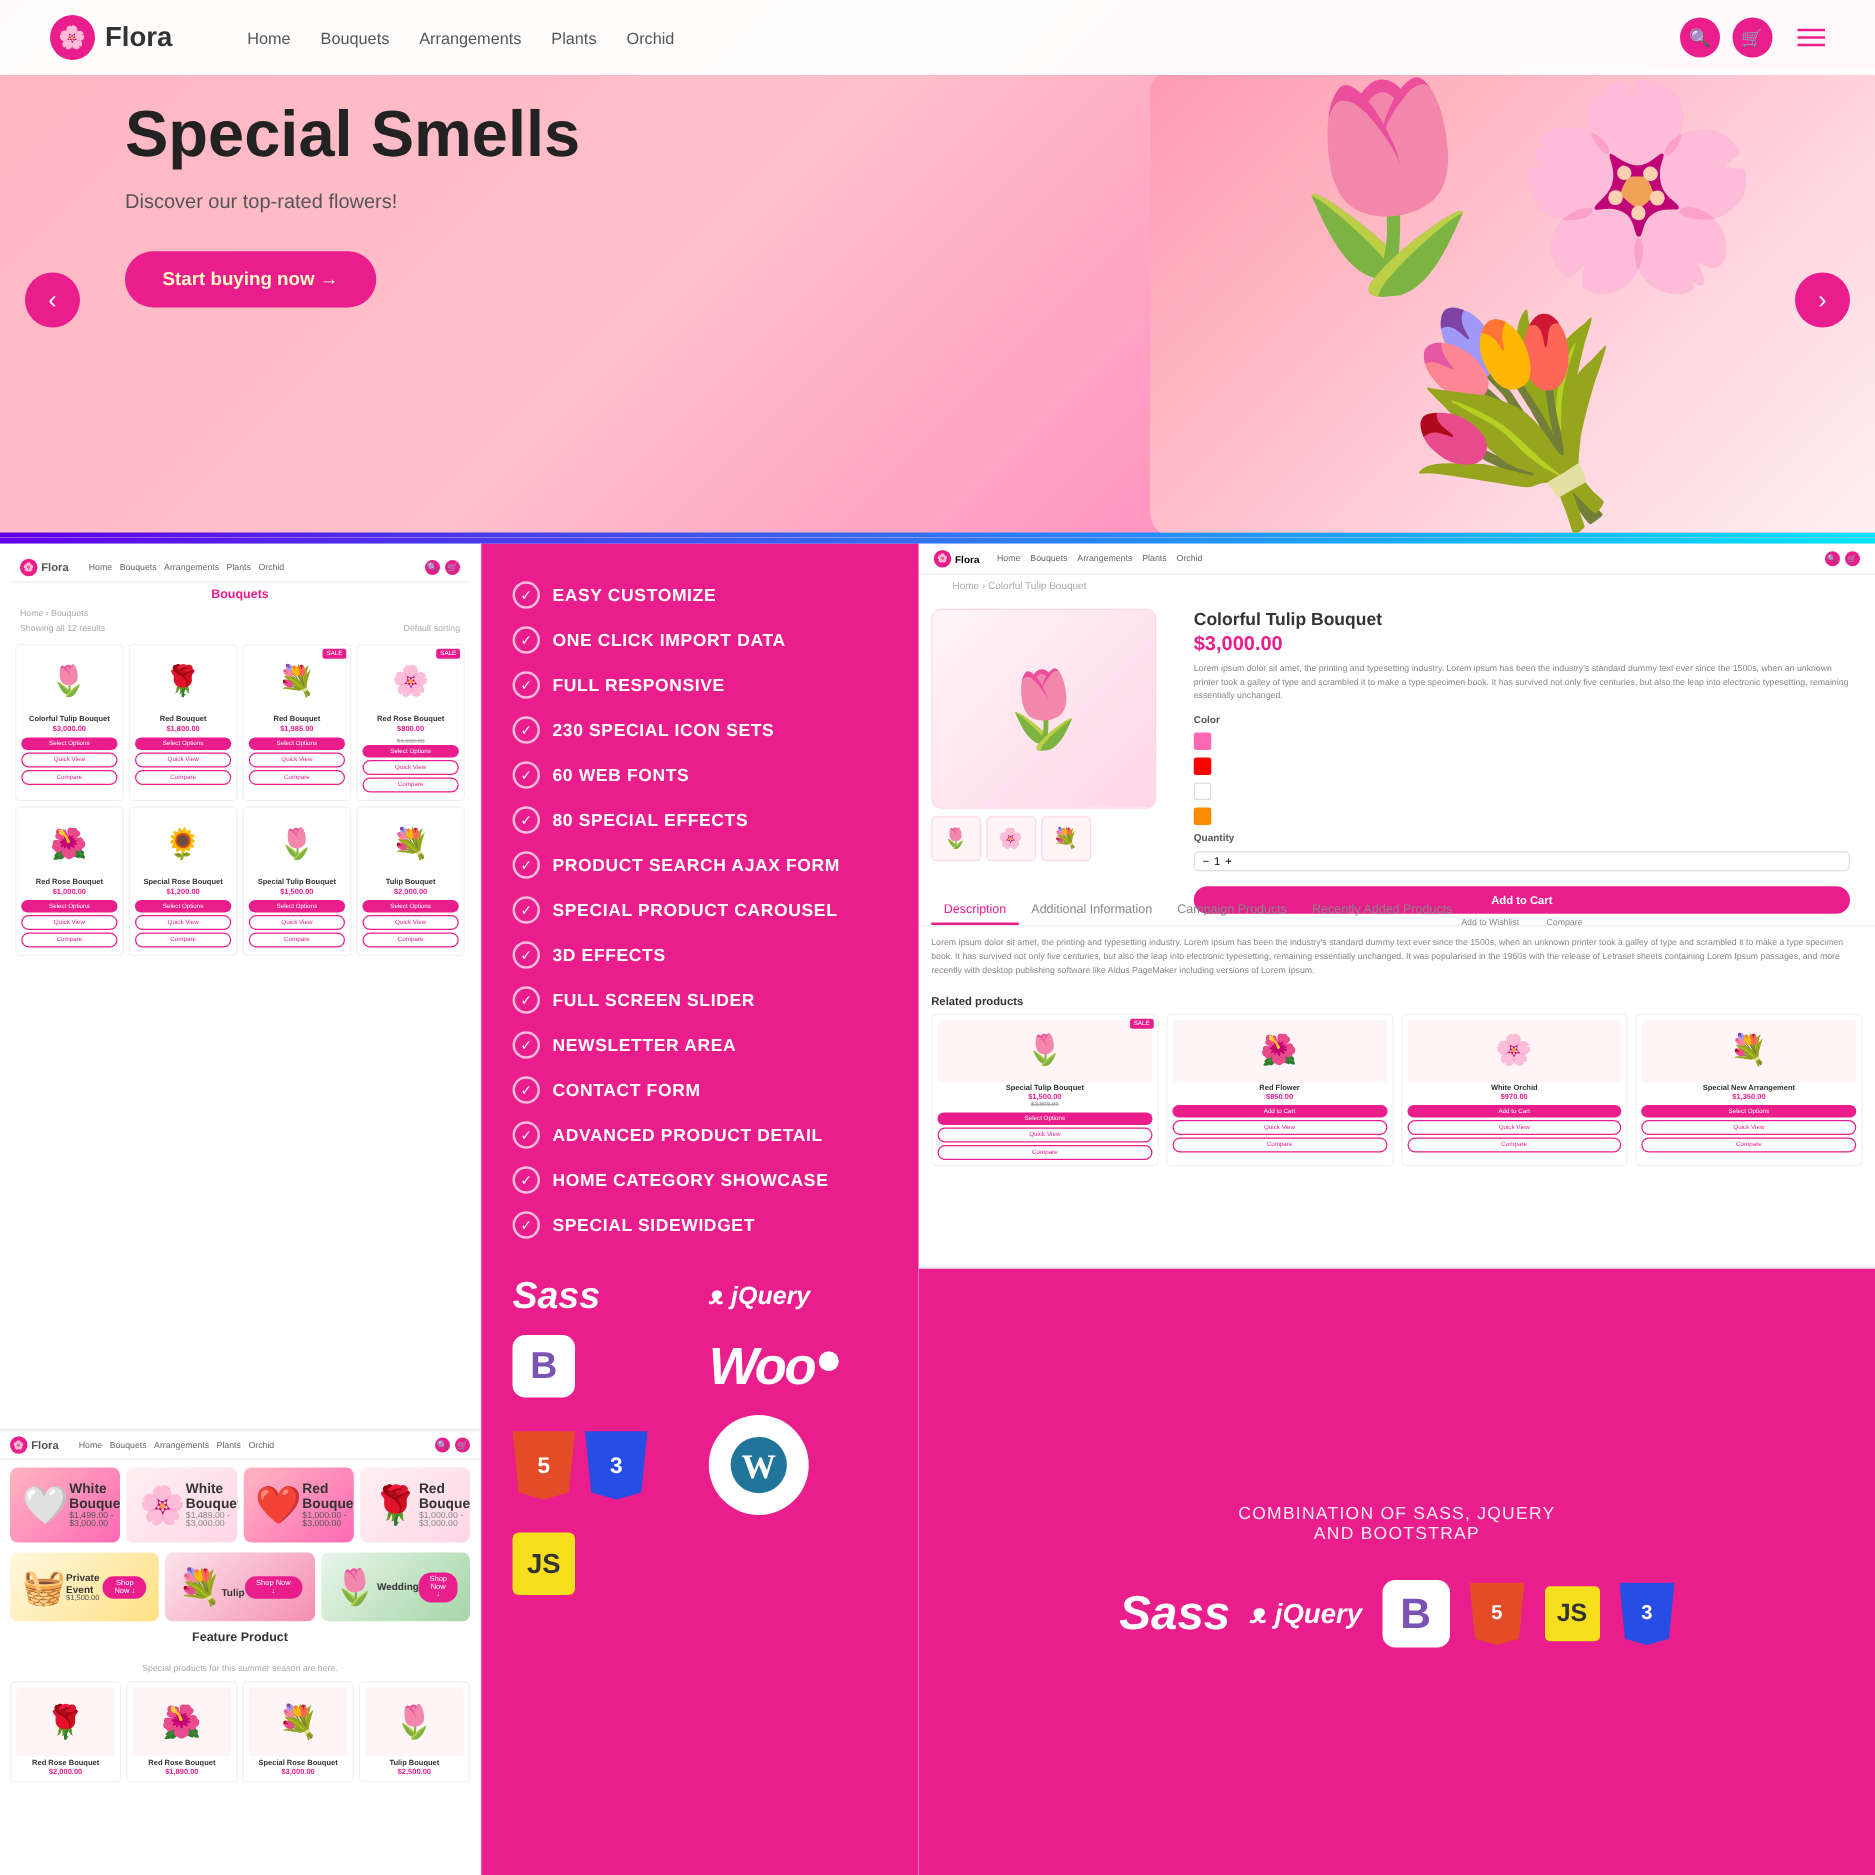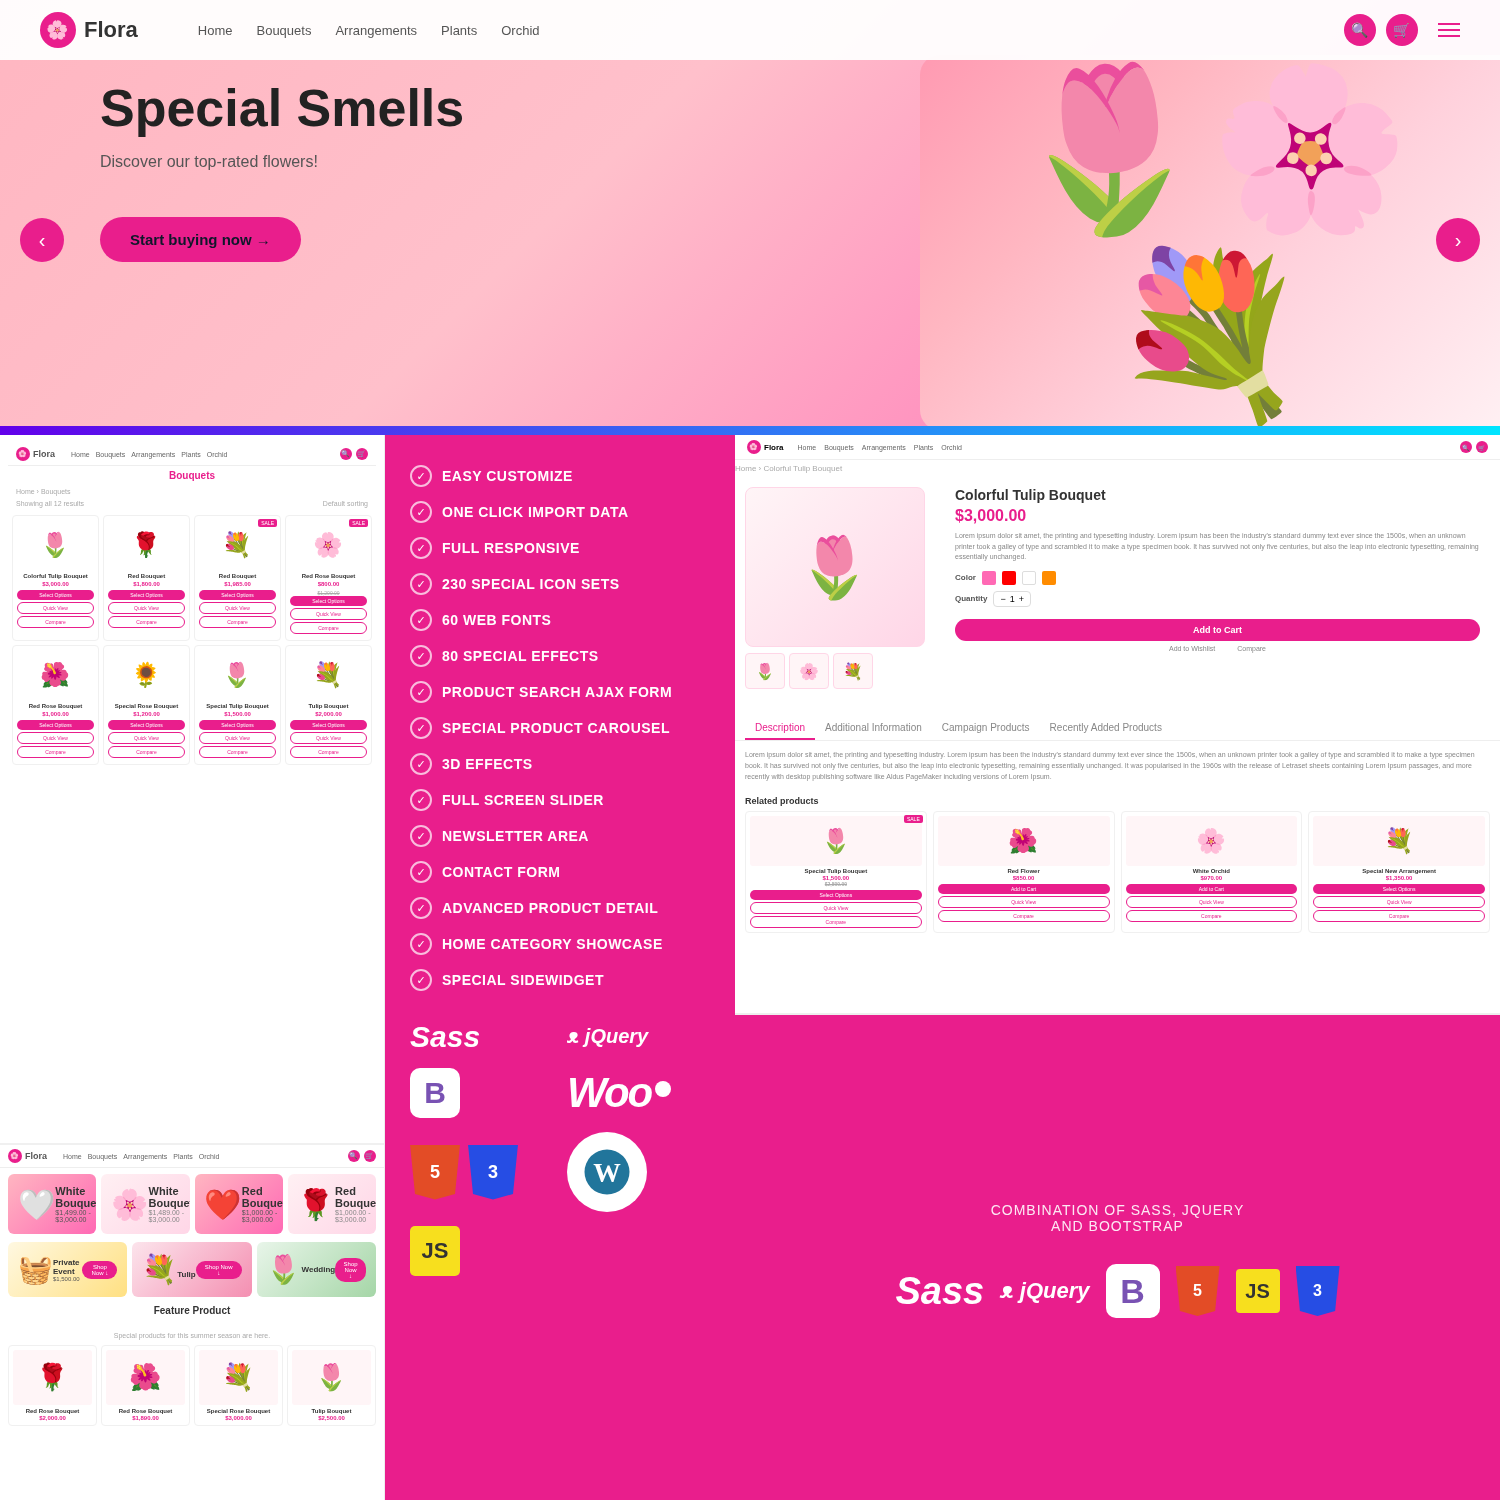--- a/index.html
+++ b/index.html
@@ -94,28 +94,27 @@
       line-height: 1.1;
       margin-bottom: 16px;
     }
     .hero-subtitle {
       font-size: 16px;
       color: #555;
       margin-bottom: 30px;
     }
     .hero-btn {
       background: #e91e8c;
-      color: #0f172a;
+      color: #fef9c3;
       border: none;
       padding: 14px 30px;
       border-radius: 30px;
       font-size: 15px;
       cursor: pointer;
       font-weight: bold;
-      margin-top: 16px;
     }
     .hero-arrow {
       position: absolute;
       top: 50%;
       transform: translateY(-50%);
       width: 44px;
       height: 44px;
       background: #e91e8c;
       border-radius: 50%;
       display: flex;
@@ -615,23 +614,23 @@
       margin-bottom: 6px;
     }
     .pd-desc {
       font-size: 7px;
       color: #888;
       line-height: 1.5;
       margin-bottom: 8px;
     }
     .pd-option-row {
       display: flex;
-      align-items: center;
       gap: 6px;
       margin-bottom: 6px;
+      flex-direction: column;
     }
     .pd-option-label {
       font-size: 8px;
       color: #555;
       font-weight: bold;
     }
     .pd-color-swatch {
       width: 14px;
       height: 14px;
       border-radius: 2px;
@@ -1210,21 +1209,21 @@
           <span>Bouquets</span>
           <span>Arrangements</span>
           <span>Plants</span>
           <span>Orchid</span>
         </div>
         <div class="pd-nav-btns">
           <div class="pd-nav-btn">🔍</div>
           <div class="pd-nav-btn">🛒</div>
         </div>
       </div>
-      <div class="breadcrumb-mini" style="padding:4px 0;font-size:8px;color:#aaa;">Home › Colorful Tulip Bouquet</div>
+      <div class="breadcrumb-mini" style="padding:4px 27px;font-size:8px;color:#aaa;">Home › Colorful Tulip Bouquet</div>
       <div class="pd-content">
         <div class="pd-image-area">
           <div class="pd-main-img">🌷</div>
           <div class="pd-thumb-row">
             <div class="pd-thumb">🌷</div>
             <div class="pd-thumb">🌸</div>
             <div class="pd-thumb">💐</div>
           </div>
         </div>
         <div class="pd-info">

